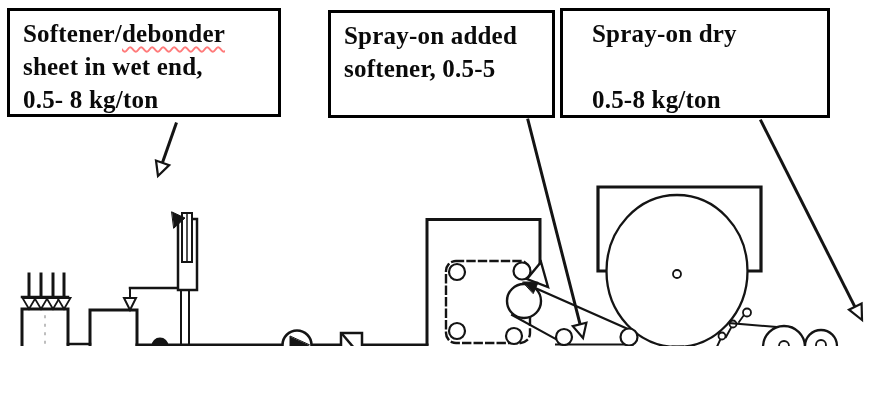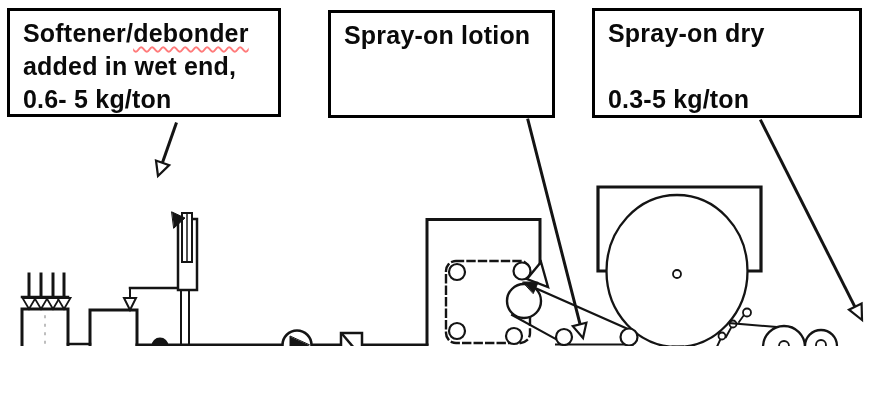--- a/index.html
+++ b/index.html
@@ -1,62 +1,62 @@
 <!DOCTYPE html>
 <html><head>
 <meta charset="utf-8">
 <style>
   html,body { margin:0; padding:0; background:#ffffff; }
   .stage {
     position:relative; width:885px; height:346px; background:#ffffff;
-    font-family:Liberation Sans, sans-serif; overflow:hidden;
+    font-family:Liberation Serif, serif; overflow:hidden;
   }
   .callout {
     position:absolute; box-sizing:border-box; background:#ffffff;
     border:3px solid #000000; color:#0a0a0a; font-weight:bold;
     font-size:25px; line-height:33px; letter-spacing:0.2px;
   }
   .callout .pad { padding:6px 8px 6px 13px; }
   .squiggle {
     text-decoration-line: underline;
     text-decoration-style: wavy;
     text-decoration-color:#ff7a7a;
     text-decoration-thickness:2px;
     text-underline-offset:4px;
   }
   .box1 { left:7px;  top:8px;  width:274px; height:109px; }
   .box2 { left:328px; top:10px; width:227px; height:108px; }
-  .box3 { left:592px; top:8px;  width:270px; height:110px; }
+  .box3 { left:560px; top:8px;  width:270px; height:110px;padding-left:16px; }
   svg.diagram { position:absolute; left:0; top:0; }
 </style>
 </head>
 <body>
 
 <div class="stage">
 
   <div class="callout box1">
     <div class="pad">
       <span>Softener/</span><span class="squiggle">debonder</span><br>
-      <span>added in wet end,</span><br>
-      <span>0.6- 5 kg/ton</span>
+      <span>sheet in wet end,</span><br>
+      <span>0.5- 8 kg/ton</span>
     </div>
   </div>
 
   <div class="callout box2">
     <div class="pad">
-      <span>Spray-on lotion</span><br>
-      <br>
+      <span>Spray-on added</span><br>
+      <span>softener, 0.5-5</span><br>
     </div>
   </div>
 
   <div class="callout box3">
     <div class="pad">
       <span>Spray-on dry</span><br>
       <br>
-      <span>0.3-5 kg/ton</span>
+      <span>0.5-8 kg/ton</span>
     </div>
   </div>
 
   <svg class="diagram" width="885" height="418" viewBox="0 0 885 418" stroke="#141414" fill="none" stroke-linecap="square">
 
     <g stroke-width="3">
       <line x1="176" y1="124" x2="163" y2="161"></line>
       <polygon points="158,176 156,160.5 169.2,165.1" fill="#ffffff" stroke-width="2.2"></polygon>
     </g>
     <g stroke-width="3">

